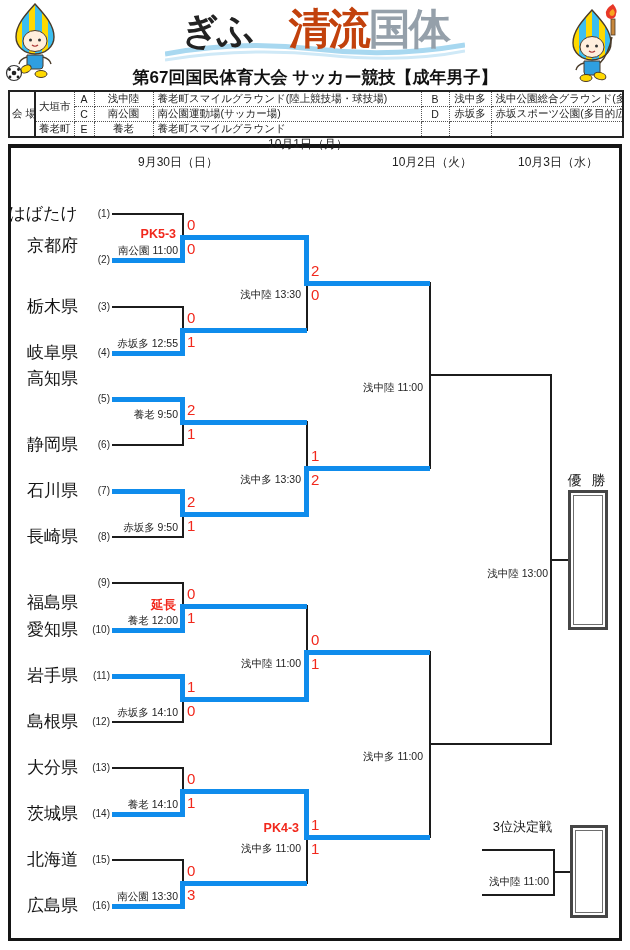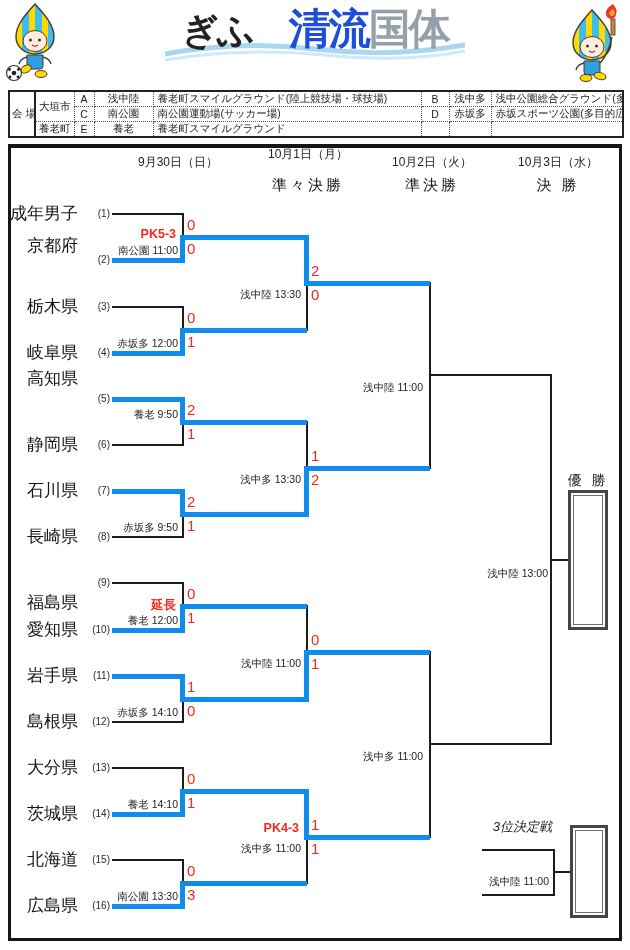--- a/index.html
+++ b/index.html
@@ -2,21 +2,21 @@
 <html><head>
 <meta charset="utf-8">
 <style>
   html,body{margin:0;padding:0;background:#fff;}
   .page{position:relative;width:630px;height:950px;background:#fff;overflow:hidden;
         font-family:"Liberation Sans","DejaVu Sans",sans-serif;color:#1b1b1b;}
   .abs{position:absolute;}
   
   .logo{position:absolute;left:0;right:0;top:1px;text-align:center;white-space:nowrap;z-index:3;}
   .lg1{font-size:37px;font-weight:900;color:#222;letter-spacing:-2px;}
-  .lg2{font-size:42px;font-weight:900;color:#1d4ed8;letter-spacing:-2px;margin-left:36px;}
+  .lg2{font-size:42px;font-weight:900;color:#c2410c;letter-spacing:-2px;margin-left:36px;}
   .lg3{font-size:42px;font-weight:900;color:#95a0aa;letter-spacing:-2px;}
   .tagline{position:absolute;left:0;right:0;top:49px;text-align:center;font-size:11px;
            font-weight:bold;letter-spacing:3px;color:#3a3a46;z-index:3;}
   .doc-title{position:absolute;left:0;right:0;top:66px;text-align:center;font-size:17px;
              font-weight:bold;color:#111;z-index:3;}
   
   table.venues{position:absolute;left:8px;top:90px;width:614px;border-collapse:collapse;
                table-layout:fixed;font-size:10.5px;}
   table.venues td{border:1px dotted #555;padding:0 2px;height:14px;white-space:nowrap;
                   overflow:hidden;text-align:center;}
@@ -36,21 +36,21 @@
   .whl{position:absolute;height:5px;background:#0f8cec;z-index:2;}
   .wvl{position:absolute;width:5px;background:#0f8cec;z-index:2;}
   .sc{position:absolute;font-size:15px;line-height:15px;font-weight:500;color:#f1281c;z-index:3;}
   .venue{position:absolute;width:100px;text-align:right;font-size:10.5px;color:#222;
          white-space:nowrap;z-index:3;}
   .note{position:absolute;width:100px;text-align:right;font-size:12.5px;font-weight:bold;
         color:#f1281c;white-space:nowrap;z-index:3;}
   .winbox{position:absolute;background:#fff;border:3px solid #464646;
           box-shadow:inset 0 0 0 2px #fff,inset 0 0 0 3px #6e6e6e;box-sizing:border-box;}
   .boxlab{position:absolute;font-size:14px;letter-spacing:3px;color:#171717;text-align:center;}
-  .thirdlab{position:absolute;font-size:13px;color:#171717;text-align:right;width:120px;font-style:italic;}
+  .thirdlab{position:absolute;font-size:13px;color:#171717;text-align:right;width:120px;}
 </style>
 </head>
 <body>
 
 <div class="page">
 
   <svg class="abs" style="left:2px;top:3px" width="66" height="80" viewBox="0 0 66 80">
     <defs>
         <clipPath id="hL">
           <path d="M33 1 C23 12 14 22 14 34 a19 17 0 0 0 38 0 C52 22 43 12 33 1 Z"></path>
@@ -108,20 +108,21 @@
   </svg>
 
   <svg class="abs" style="left:165px;top:38px;z-index:1" width="300" height="26" viewBox="0 0 300 26">
     <path d="M0 16 Q75 2 150 11 T300 7" stroke="#a8d8f0" stroke-width="5" fill="none"></path>
     <path d="M0 22 Q80 9 160 17 T300 13" stroke="#cfe9f7" stroke-width="3" fill="none"></path>
   </svg>
 
   <div class="logo">
     <span class="lg1">ぎふ</span><span class="lg2">清流</span><span class="lg3">国体</span>
   </div>
+  <div class="doc-title">第67回国民体育大会 サッカー競技【成年男子】</div>
 
   <table class="venues">
     <colgroup>
         <col style="width:26px">
         <col style="width:39px">
         <col style="width:20px">
         <col style="width:59px">
         <col style="width:268px">
         <col style="width:28px">
         <col style="width:42px">
@@ -153,28 +154,25 @@
       <td class="nm">養老町スマイルグラウンド</td>
       <td></td>
       <td></td>
       <td class="nm"></td>
     </tr>
   </tbody>
     </table>
 
   <div class="frame"></div>
   <div class="rdate" style="left:108px;top:154px">9月30日（日）</div>
-  <div class="rdate" style="left:238px;top:146px">10月1日（月）</div>
-  <div class="rname" style="left:238px;top:176px">準々決勝</div>
+  <div class="rdate" style="left:238px;top:136px">10月1日（月）</div>
   <div class="rdate" style="left:362px;top:154px">10月2日（火）</div>
-  <div class="rname" style="left:362px;top:176px">準決勝</div>
   <div class="rdate" style="left:488px;top:154px">10月3日（水）</div>
-  <div class="rname" style="left:488px;top:176px">決 勝</div>
-
-  <div class="team" style="top:203px">成年男子</div>
+
+  <div class="team" style="top:203px">はばたけ</div>
   <div class="team" style="top:235px">京都府</div>
   <div class="team" style="top:296px">栃木県</div>
   <div class="team" style="top:342px">岐阜県</div>
   <div class="team" style="top:368px">高知県</div>
   <div class="team" style="top:434px">静岡県</div>
   <div class="team" style="top:480px">石川県</div>
   <div class="team" style="top:526px">長崎県</div>
   <div class="team" style="top:592px">福島県</div>
   <div class="team" style="top:619px">愛知県</div>
   <div class="team" style="top:665px">岩手県</div>
@@ -296,21 +294,21 @@
   <div class="whl" style="left:307px;width:123px;top:650px"></div>
   <div class="whl" style="left:307px;width:123px;top:835px"></div>
 
   <div class="sc" style="left:187px;top:217px">0</div>
   <div class="sc" style="left:187px;top:241px">0</div>
   <div class="note" style="left:76px;top:227px">PK5-3</div>
   <div class="venue" style="left:78px;top:244px">南公園 11:00</div>
 
   <div class="sc" style="left:187px;top:310px">0</div>
   <div class="sc" style="left:187px;top:334px">1</div>
-  <div class="venue" style="left:78px;top:337px">赤坂多 12:00</div>
+  <div class="venue" style="left:78px;top:337px">赤坂多 12:55</div>
 
   <div class="sc" style="left:187px;top:402px">2</div>
   <div class="sc" style="left:187px;top:426px">1</div>
   <div class="venue" style="left:78px;top:408px">養老 9:50</div>
 
   <div class="sc" style="left:187px;top:494px">2</div>
   <div class="sc" style="left:187px;top:518px">1</div>
   <div class="venue" style="left:78px;top:521px">赤坂多 9:50</div>
 
   <div class="sc" style="left:187px;top:586px">0</div>

